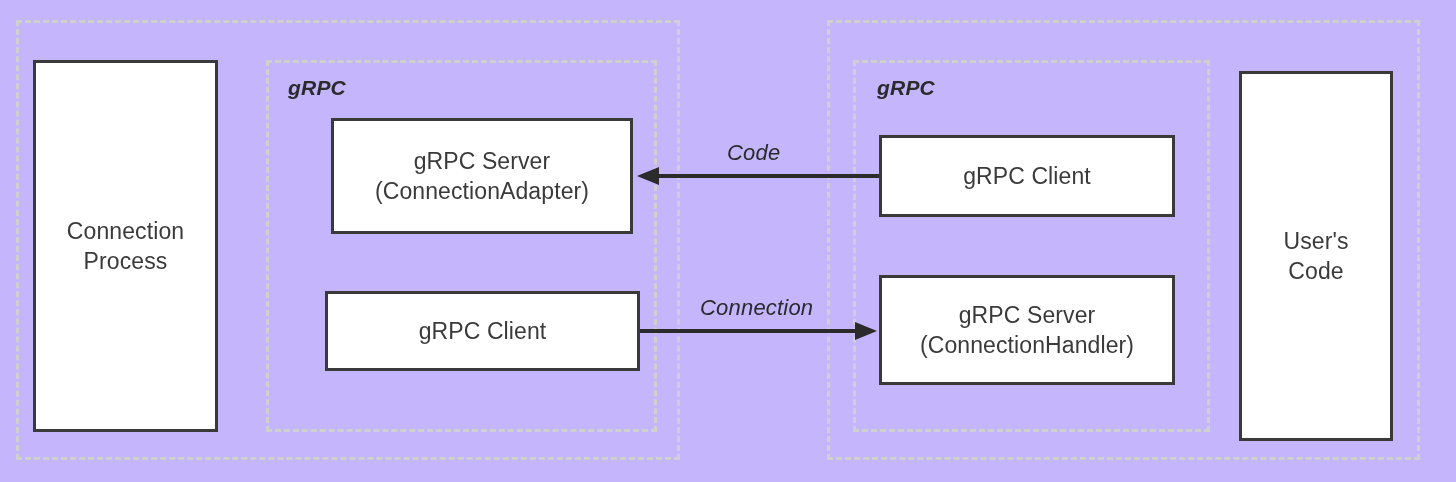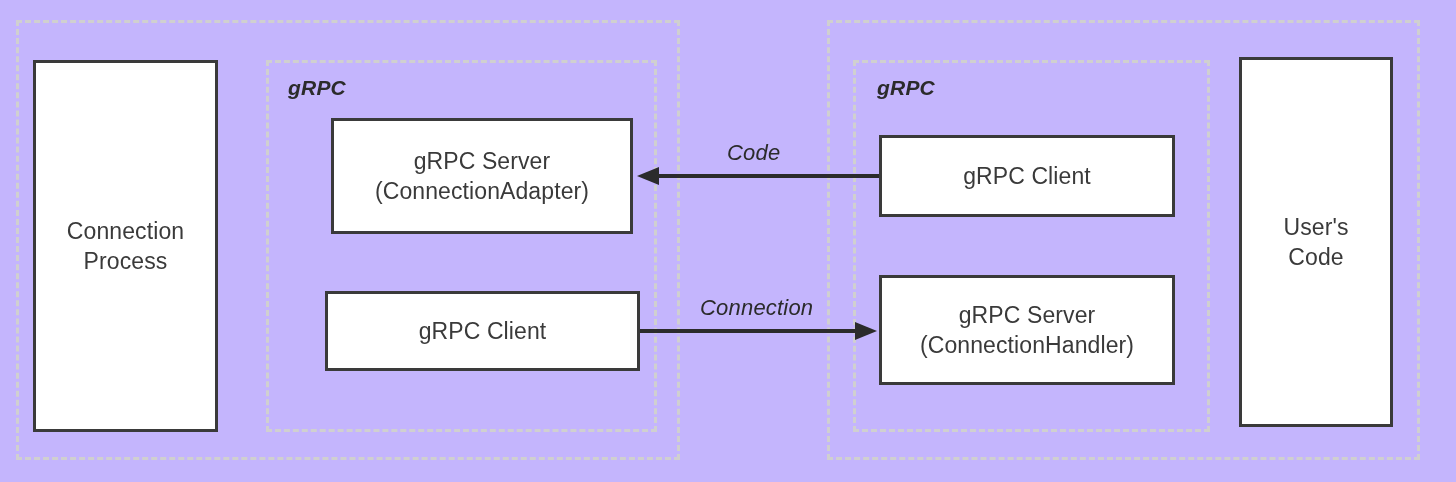--- a/index.html
+++ b/index.html
@@ -102,21 +102,21 @@
 
   <div class="solid-box" id="box-3" style="left: 879px; top: 135px; width: 296px; height: 82px; border-color: rgb(58, 58, 58); color: rgb(58, 58, 58);">
     <span class="box-text">gRPC Client</span>
   </div>
 
   <div class="solid-box" id="box-4" style="left: 879px; top: 275px; width: 296px; height: 110px; border-color: rgb(58, 58, 58); color: rgb(58, 58, 58);">
     <span class="box-text">gRPC Server
 (ConnectionHandler)</span>
   </div>
 
-  <div class="solid-box" id="box-5" style="left: 1239px; top: 57px; width: 154px; height: 370px; border-color: rgb(58, 58, 58); color: rgb(58, 58, 58);">
+  <div class="solid-box" id="box-5" style="left: 1239px; top: 71px; width: 154px; height: 370px; border-color: rgb(58, 58, 58); color: rgb(58, 58, 58);">
     <span class="box-text">User's
 Code</span>
   </div>
 
   <div class="arrow-label" id="alab-0" style="left: 727px; top: 140px; color: rgb(43, 43, 43);">Code</div>
   <div class="arrow-label" id="alab-1" style="left: 700px; top: 295px; color: rgb(43, 43, 43);">Connection</div>
 
   <svg id="arrow-layer" viewBox="0 0 1456 482" xmlns="http://www.w3.org/2000/svg">
     <g id="arrow-group-0">
         <line x1="879" y1="176" x2="659" y2="176" stroke="#2b2b2b" stroke-width="4"></line>

